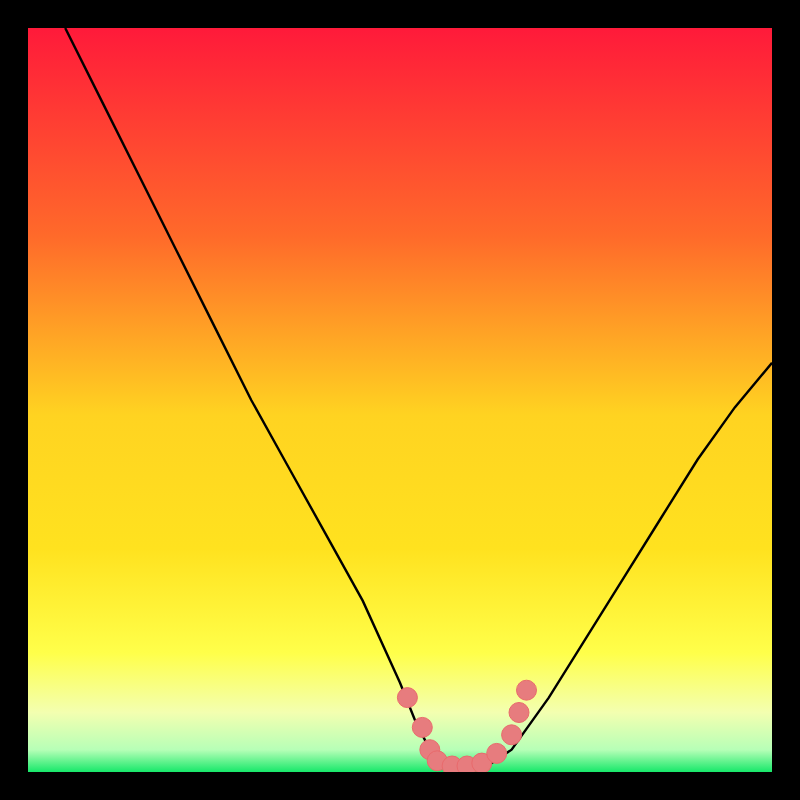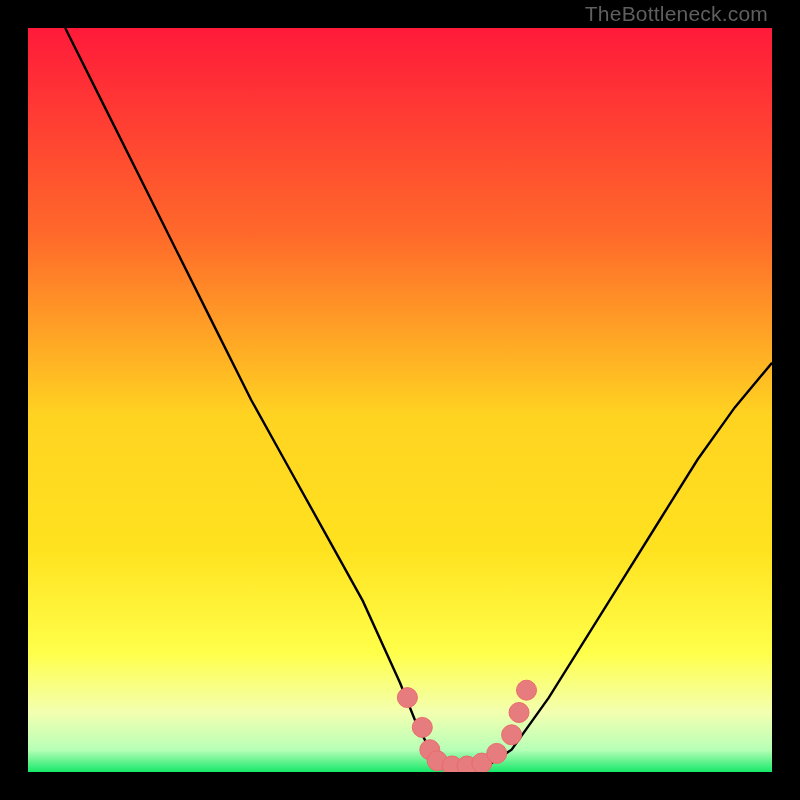--- a/index.html
+++ b/index.html
@@ -78,14 +78,13 @@
           <circle cx="453.8" cy="735.1" r="10" fill="#e77c7e" stroke="#e96a6c" stroke-width="1"></circle>
           <circle cx="468.7" cy="725.4" r="10" fill="#e77c7e" stroke="#e96a6c" stroke-width="1"></circle>
           <circle cx="483.6" cy="706.8" r="10" fill="#e77c7e" stroke="#e96a6c" stroke-width="1"></circle>
           <circle cx="491.0" cy="684.5" r="10" fill="#e77c7e" stroke="#e96a6c" stroke-width="1"></circle>
           <circle cx="498.5" cy="662.2" r="10" fill="#e77c7e" stroke="#e96a6c" stroke-width="1"></circle>
         </g>
     </svg>
 
   </div>
 
-  <div class="watermark">TheBottleneck.com</div>
 </div>
 
 </body></html>

